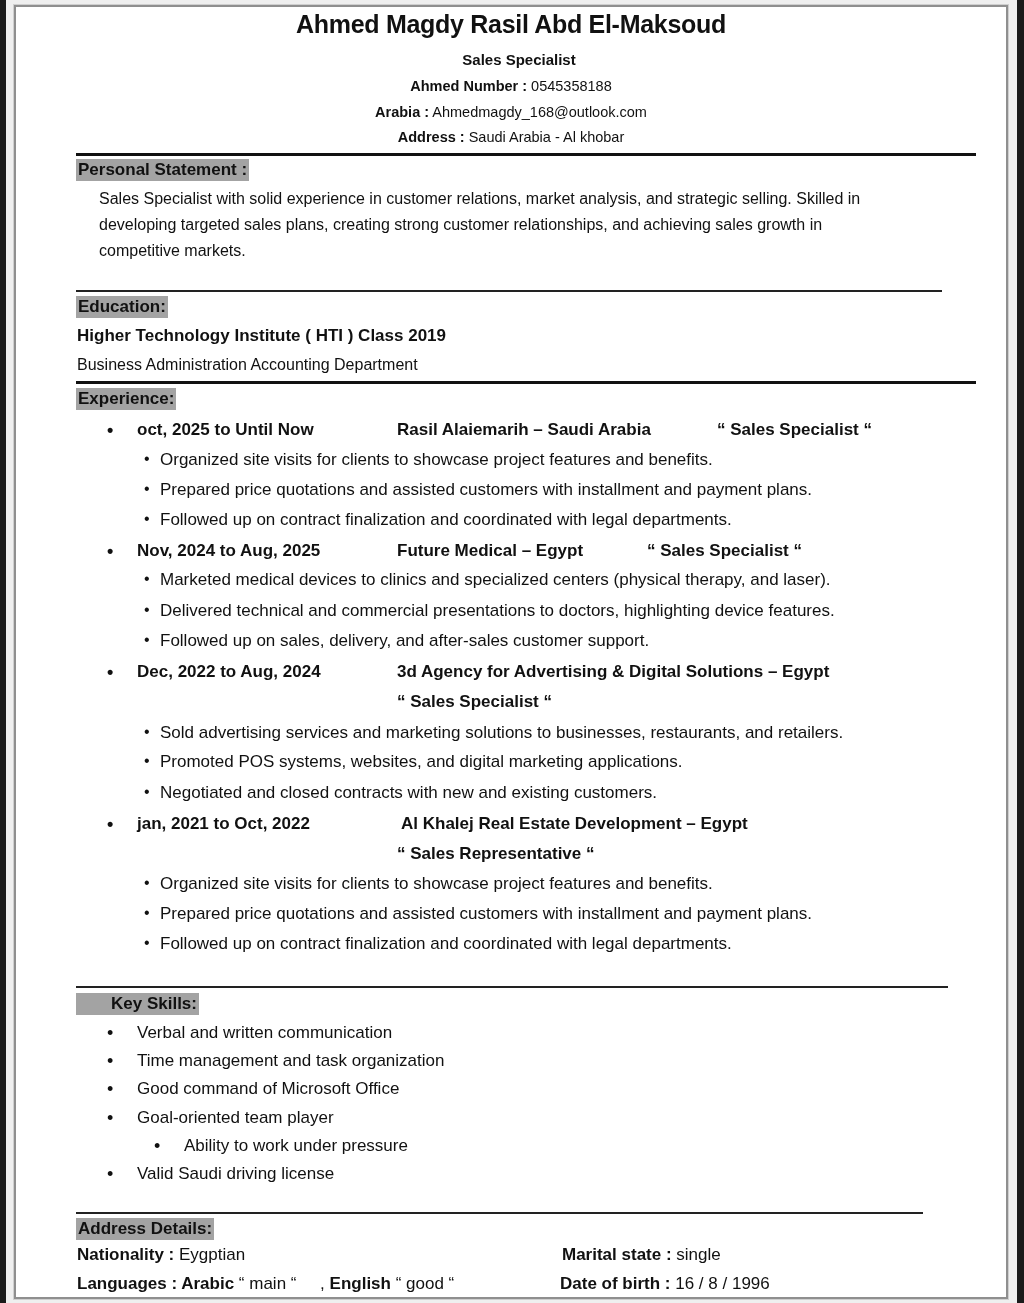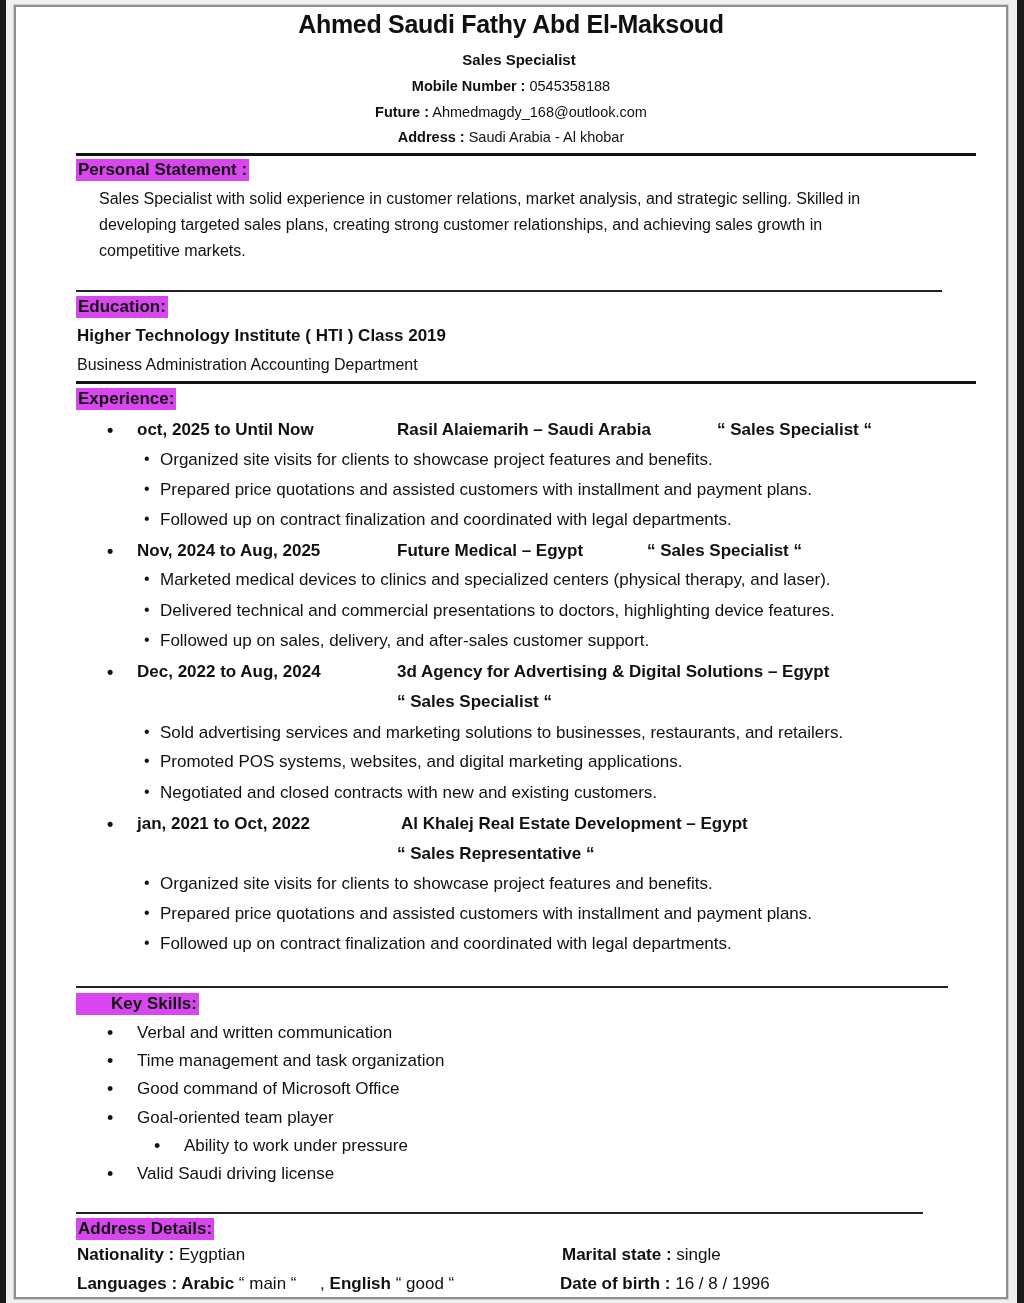--- a/index.html
+++ b/index.html
@@ -18,44 +18,44 @@
   }
   .abs { position:absolute; white-space:nowrap; }
   .c { left:0; right:0; text-align:center; }
   .name { font-size:25px; font-weight:bold; letter-spacing:-0.3px; top:3px; }
   .sub { font-size:15px; font-weight:bold; }
   .contact { font-size:14.5px; }
   .contact b { font-weight:bold; }
   .rule { position:absolute; height:2px; background:#111; }
   .rule.dashed { height:2px; background:#222; }
   .heading {
-    position:absolute; font-size:17px; font-weight:bold; background:#d946ef;
+    position:absolute; font-size:17px; font-weight:bold; background:#a3a3a3;
     padding:0 2px; line-height:22px;
   }
   .para { font-size:16px; line-height:26px; }
   .bold16 { font-size:17px; font-weight:bold; }
   .t16 { font-size:16px; }
   .bullet-big::before { content:"•"; position:absolute; left:-30px; font-size:18px; }
   .bullet-sm::before { content:"•"; position:absolute; left:-16px; font-size:16px; }
 </style>
 </head>
 <body>
 
 <div class="dark-left"></div>
 <div class="dark-right"></div>
 
 <div class="page">
 
-  <div class="abs c name">Ahmed Saudi Fathy Abd El-Maksoud</div>
+  <div class="abs c name">Ahmed Magdy Rasil Abd El-Maksoud</div>
   <div class="abs c sub" style="top:44px;padding-left:16px;">Sales Specialist</div>
   <div class="abs c contact" style="top:71px;">
-    <b>Mobile Number :</b><span> 0545358188</span>
+    <b>Ahmed Number :</b><span> 0545358188</span>
   </div>
   <div class="abs c contact" style="top:97px;">
-    <b>Future :</b><span> Ahmedmagdy_168@outlook.com</span>
+    <b>Arabia :</b><span> Ahmedmagdy_168@outlook.com</span>
   </div>
   <div class="abs c contact" style="top:122px;">
     <b>Address :</b><span> Saudi Arabia - Al khobar</span>
   </div>
 
   <div class="rule" style="left:60px; width:900px; top:146px; height:3px;"></div>
 
   <div class="heading" style="left:60px; top:152px;">Personal Statement :</div>
   <div class="abs para" style="left:83px; top:179px;">Sales Specialist with solid experience in customer relations, market analysis, and strategic selling. Skilled in</div>
   <div class="abs para" style="left:83px; top:205px;">developing targeted sales plans, creating strong customer relationships, and achieving sales growth in</div>

